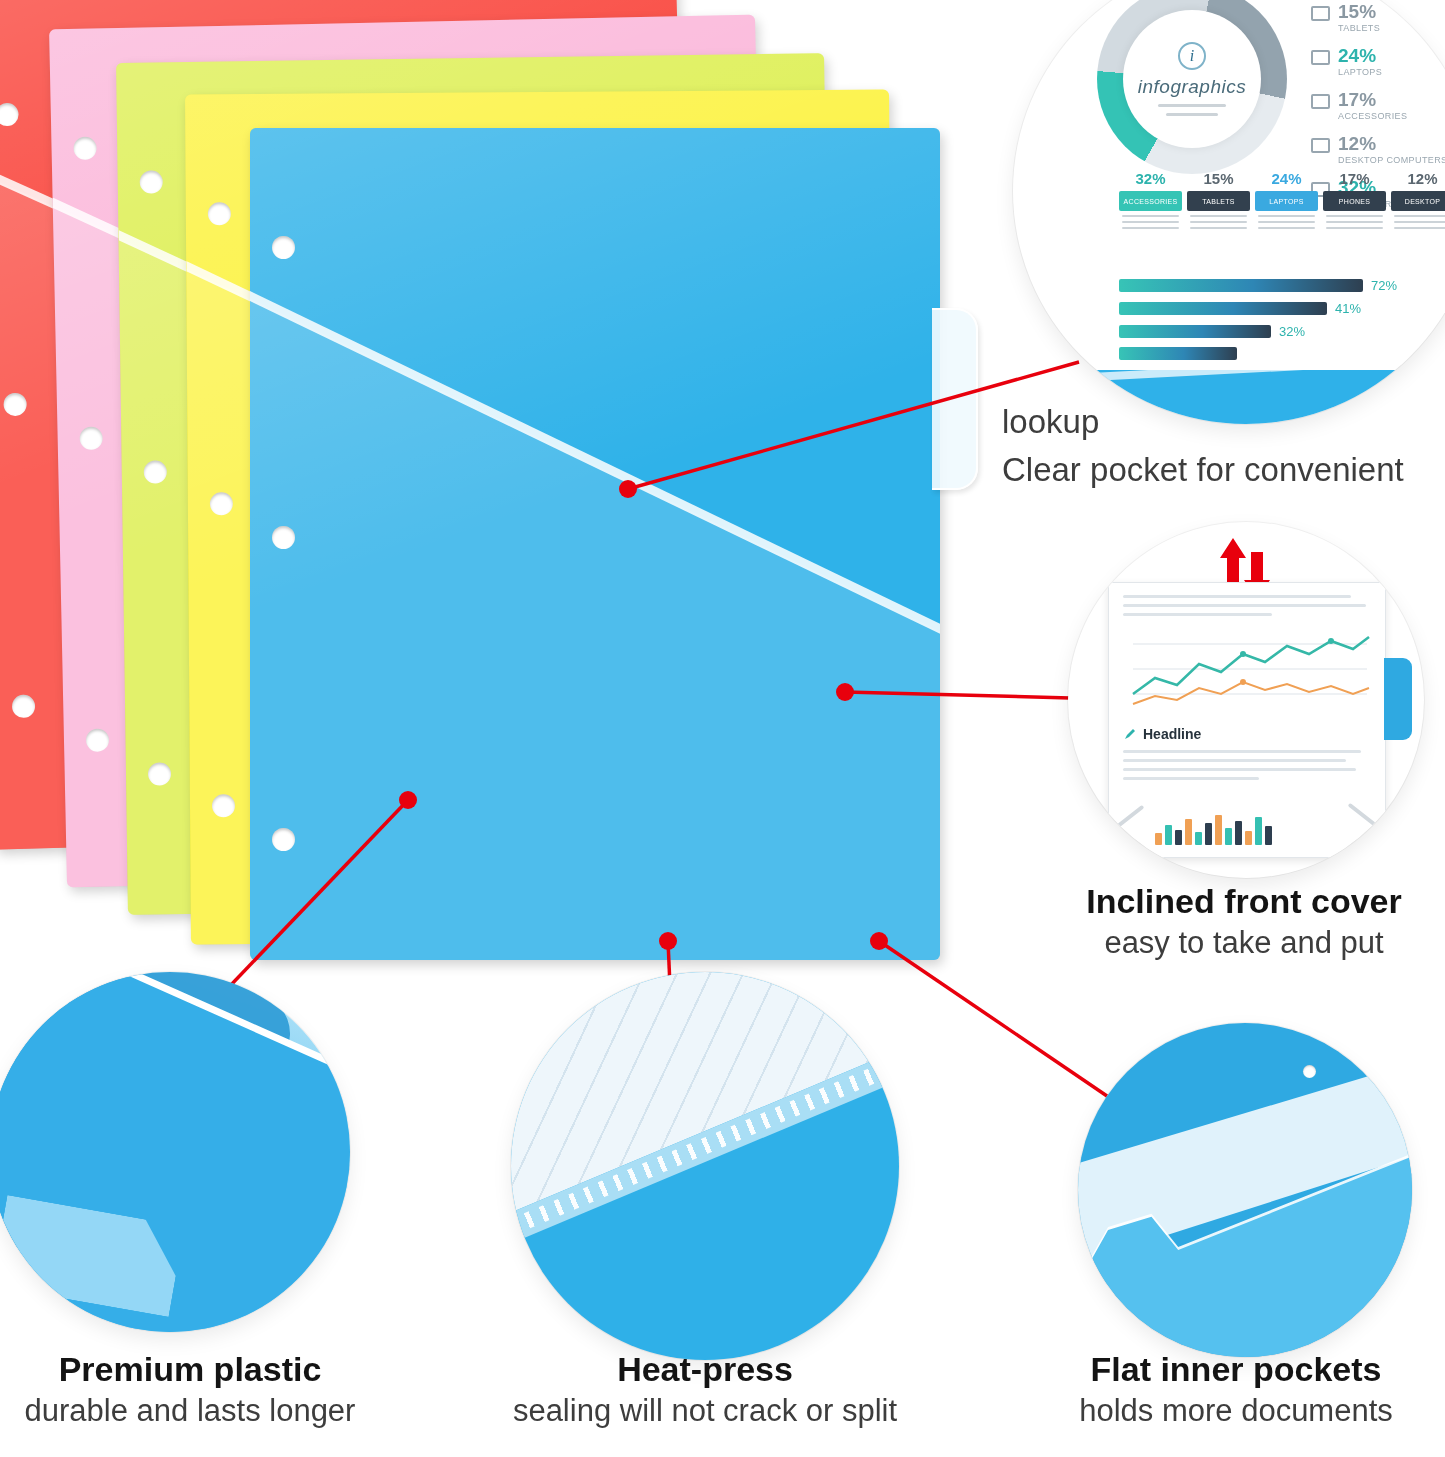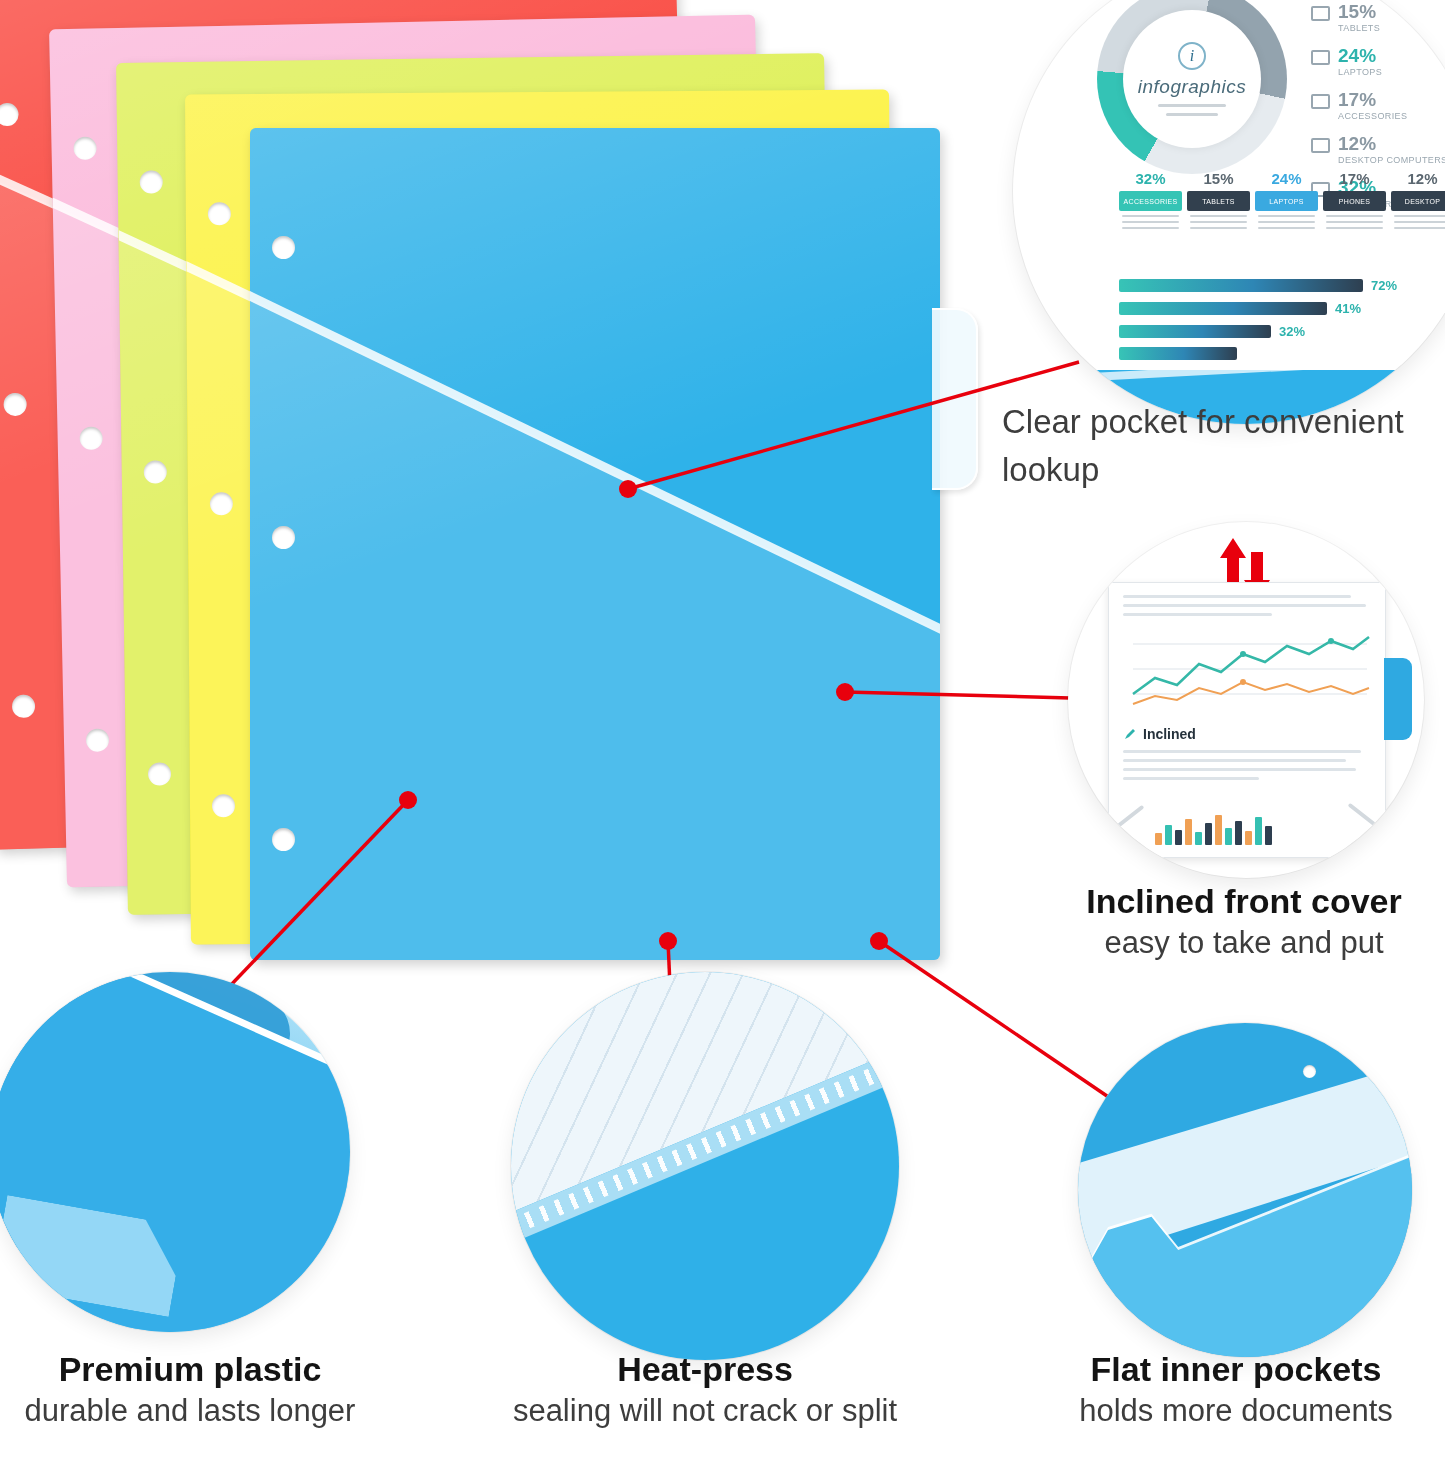--- a/index.html
+++ b/index.html
@@ -68,21 +68,21 @@
   .col-row{position:absolute;left:106px;top:212px;width:336px;display:flex;gap:5px;}
   .col{width:63px;text-align:center;}
   .col-pct{font-size:15px;font-weight:700;}
   .col-chip{margin-top:4px;height:20px;border-radius:2px;color:#fff;font-size:7px;letter-spacing:.3px;
             display:flex;align-items:center;justify-content:center;}
   .col .hairline{height:2px;margin:4px 3px 0 3px;}
   .bar-rows{position:absolute;left:106px;top:320px;width:350px;display:flex;flex-direction:column;gap:8px;}
   .bar-row{display:flex;align-items:center;gap:8px;}
   .hbar{height:13px;border-radius:2px;
         background:linear-gradient(90deg,#37c4b6 0%,#2e86b5 55%,#2e3f50 100%);}
-  .bar-pct{font-size:13px;font-weight:700;color:#2db3ad;}
+  .bar-pct{font-size:13px;font-weight:400;color:#2db3ad;}
   .c1-bottom{position:absolute;left:0;bottom:0;width:100%;height:54px;background:#2fb1e9;}
   .c1-bottom::before{content:"";position:absolute;left:40px;top:-6px;width:420px;height:8px;
                      background:rgba(255,255,255,.75);transform:rotate(-3deg);}
 
   
   .updown{position:absolute;left:148px;top:14px;}
   .sheet{position:absolute;left:40px;top:60px;width:278px;height:276px;background:#fff;
          border:1px solid #e2e6ea;box-shadow:0 3px 8px rgba(0,0,0,.10);padding:12px 14px;box-sizing:border-box;}
   .doc-lines{display:flex;flex-direction:column;gap:6px;margin-bottom:6px;}
   .doc-lines .hairline{background:#dde3e8;}
@@ -324,21 +324,21 @@
         <polyline points="10,72 32,56 54,63 76,42 98,50 120,32 142,40 164,24 186,32 208,19 230,27 246,15" fill="none" stroke="#35b8a8" stroke-width="2.5"></polyline>
         <polyline points="10,82 32,74 54,78 76,66 98,72 120,60 142,68 164,62 186,70 208,64 230,72 246,66" fill="none" stroke="#f0a054" stroke-width="2"></polyline>
         <circle cx="120" cy="32" r="3" fill="#35b8a8"></circle>
         <circle cx="208" cy="19" r="3" fill="#35b8a8"></circle>
         <circle cx="120" cy="60" r="3" fill="#f0a054"></circle>
       </svg>
       <div class="doc-headline">
         <svg width="14" height="14" viewBox="0 0 14 14">
           <path d="M2 12 L4 8 L10 2 L12 4 L6 10 Z" fill="#2db3ad"></path>
         </svg>
-        <span>Inclined</span>
+        <span>Headline</span>
       </div>
       <div class="doc-lines" style="margin-top:8px">
         <div class="hairline" style="width:96%"></div>
         <div class="hairline" style="width:90%"></div>
         <div class="hairline" style="width:94%"></div>
         <div class="hairline" style="width:55%"></div>
       </div>
       <div class="doc-bars">
         <span style="height:12px;background:#f0a054"></span>
         <span style="height:20px;background:#35c0b2"></span>
@@ -373,22 +373,22 @@
 
   <div class="zoom-circle c5">
     <div class="fp-flap"></div>
     <div class="fp-pocket-wrap">
       <div class="fp-pocket"></div>
     </div>
     <div class="fp-hole"></div>
   </div>
 
   <div class="callout-text clear-pocket-text">
+    <div>lookup</div>
     <div>Clear pocket for convenient</div>
-    <div>lookup</div>
   </div>
 
   <div class="callout-text label-block lb-inclined">
     <div class="callout-title">Inclined front cover</div>
     <div class="callout-sub">easy to take and put</div>
   </div>
 
   <div class="callout-text label-block lb-premium">
     <div class="callout-title">Premium plastic</div>
     <div class="callout-sub">durable and lasts longer</div>

